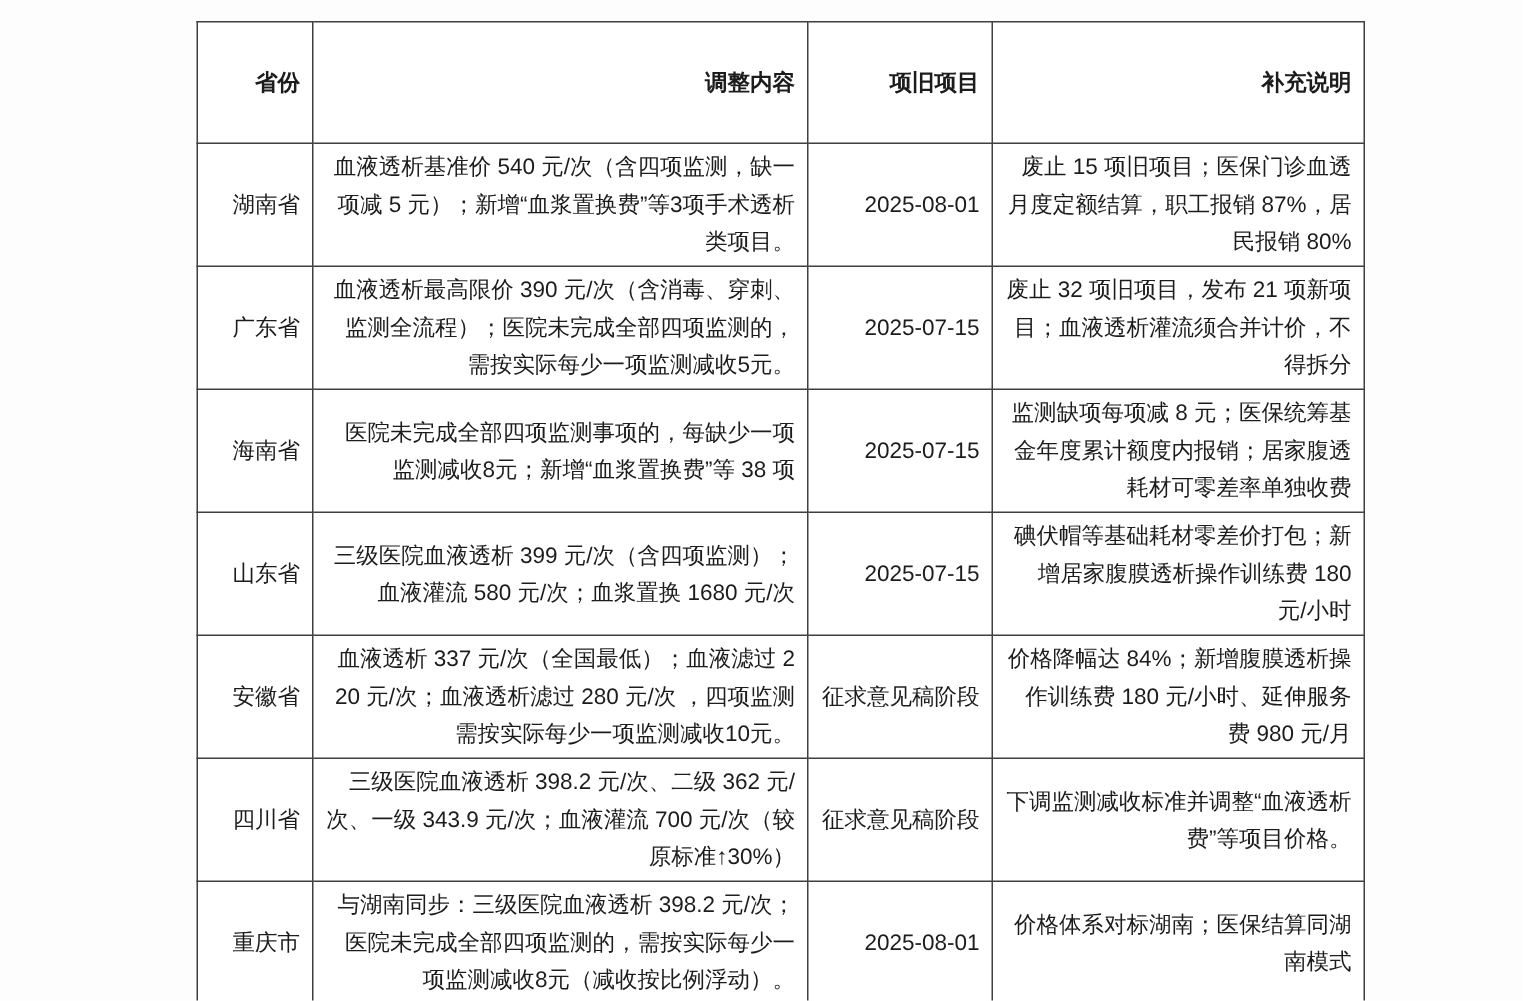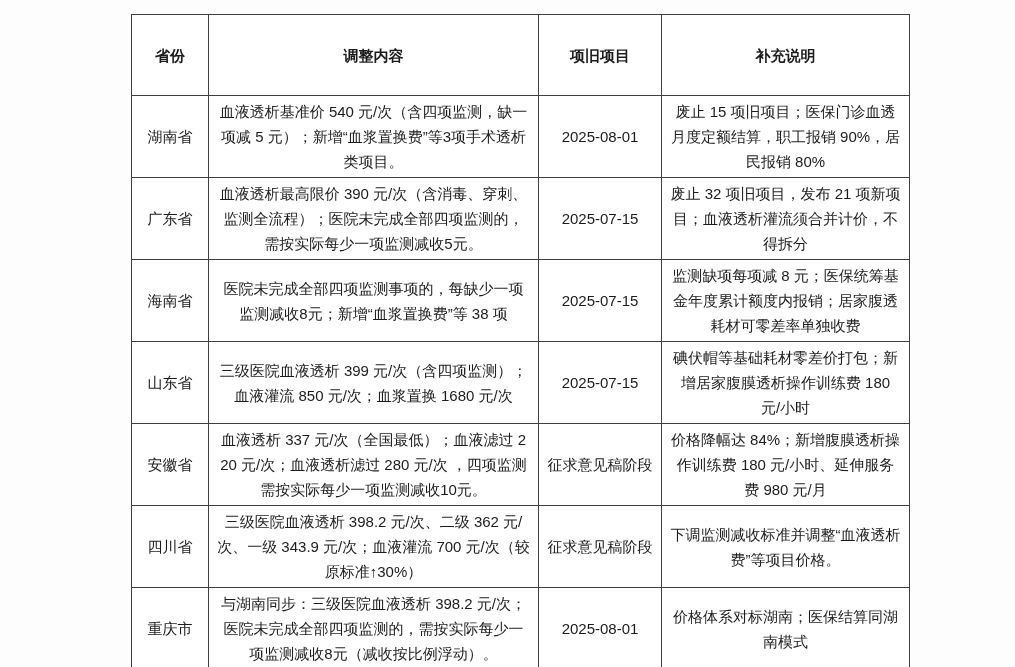--- a/index.html
+++ b/index.html
@@ -10,21 +10,21 @@
     color:#1c1c1c;
   }
   .table-wrap{position:absolute;left:131px;top:14px;}
   table{
     border-collapse:collapse;table-layout:fixed;width:778px;background:#ffffff;
   }
   th,td{
     box-sizing:border-box;
     border:1px solid #3f3f3f;
     vertical-align:middle;
-    text-align:center;
+    text-align:right;
     padding:3px 8px;
     font-size:15px;
     line-height:25px;
     word-break:break-all;
     overflow:hidden;
   }
   thead th{font-weight:bold;height:81px;}
   tbody td{height:79px;}
   td.province{font-weight:normal;}
   .col-province{width:77px;}
@@ -49,40 +49,40 @@
         <th>调整内容</th>
         <th>项旧项目</th>
         <th>补充说明</th>
       </tr>
     </thead>
     <tbody id="table-body">
   <tr>
     <td class="province">湖南省</td>
     <td>血液透析基准价 540 元/次（含四项监测，缺一项减 5 元）；新增“血浆置换费”等3项手术透析类项目。</td>
     <td>2025-08-01</td>
-    <td>废止 15 项旧项目；医保门诊血透月度定额结算，职工报销 90%，居民报销 80%</td>
+    <td>废止 15 项旧项目；医保门诊血透月度定额结算，职工报销 87%，居民报销 80%</td>
   </tr>
 
   <tr>
     <td class="province">广东省</td>
     <td>血液透析最高限价 390 元/次（含消毒、穿刺、监测全流程）；医院未完成全部四项监测的，需按实际每少一项监测减收5元。</td>
     <td>2025-07-15</td>
     <td>废止 32 项旧项目，发布 21 项新项目；血液透析灌流须合并计价，不得拆分</td>
   </tr>
 
   <tr>
     <td class="province">海南省</td>
     <td>医院未完成全部四项监测事项的，每缺少一项监测减收8元；新增“血浆置换费”等 38 项</td>
     <td>2025-07-15</td>
     <td>监测缺项每项减 8 元；医保统筹基金年度累计额度内报销；居家腹透耗材可零差率单独收费</td>
   </tr>
 
   <tr>
     <td class="province">山东省</td>
-    <td>三级医院血液透析 399 元/次（含四项监测）；血液灌流 850 元/次；血浆置换 1680 元/次</td>
+    <td>三级医院血液透析 399 元/次（含四项监测）；血液灌流 580 元/次；血浆置换 1680 元/次</td>
     <td>2025-07-15</td>
     <td>碘伏帽等基础耗材零差价打包；新增居家腹膜透析操作训练费 180 元/小时</td>
   </tr>
 
   <tr>
     <td class="province">安徽省</td>
     <td>血液透析 337 元/次（全国最低）；血液滤过 220 元/次；血液透析滤过 280 元/次 ，四项监测需按实际每少一项监测减收10元。</td>
     <td>征求意见稿阶段</td>
     <td>价格降幅达 84%；新增腹膜透析操作训练费 180 元/小时、延伸服务费 980 元/月</td>
   </tr>

